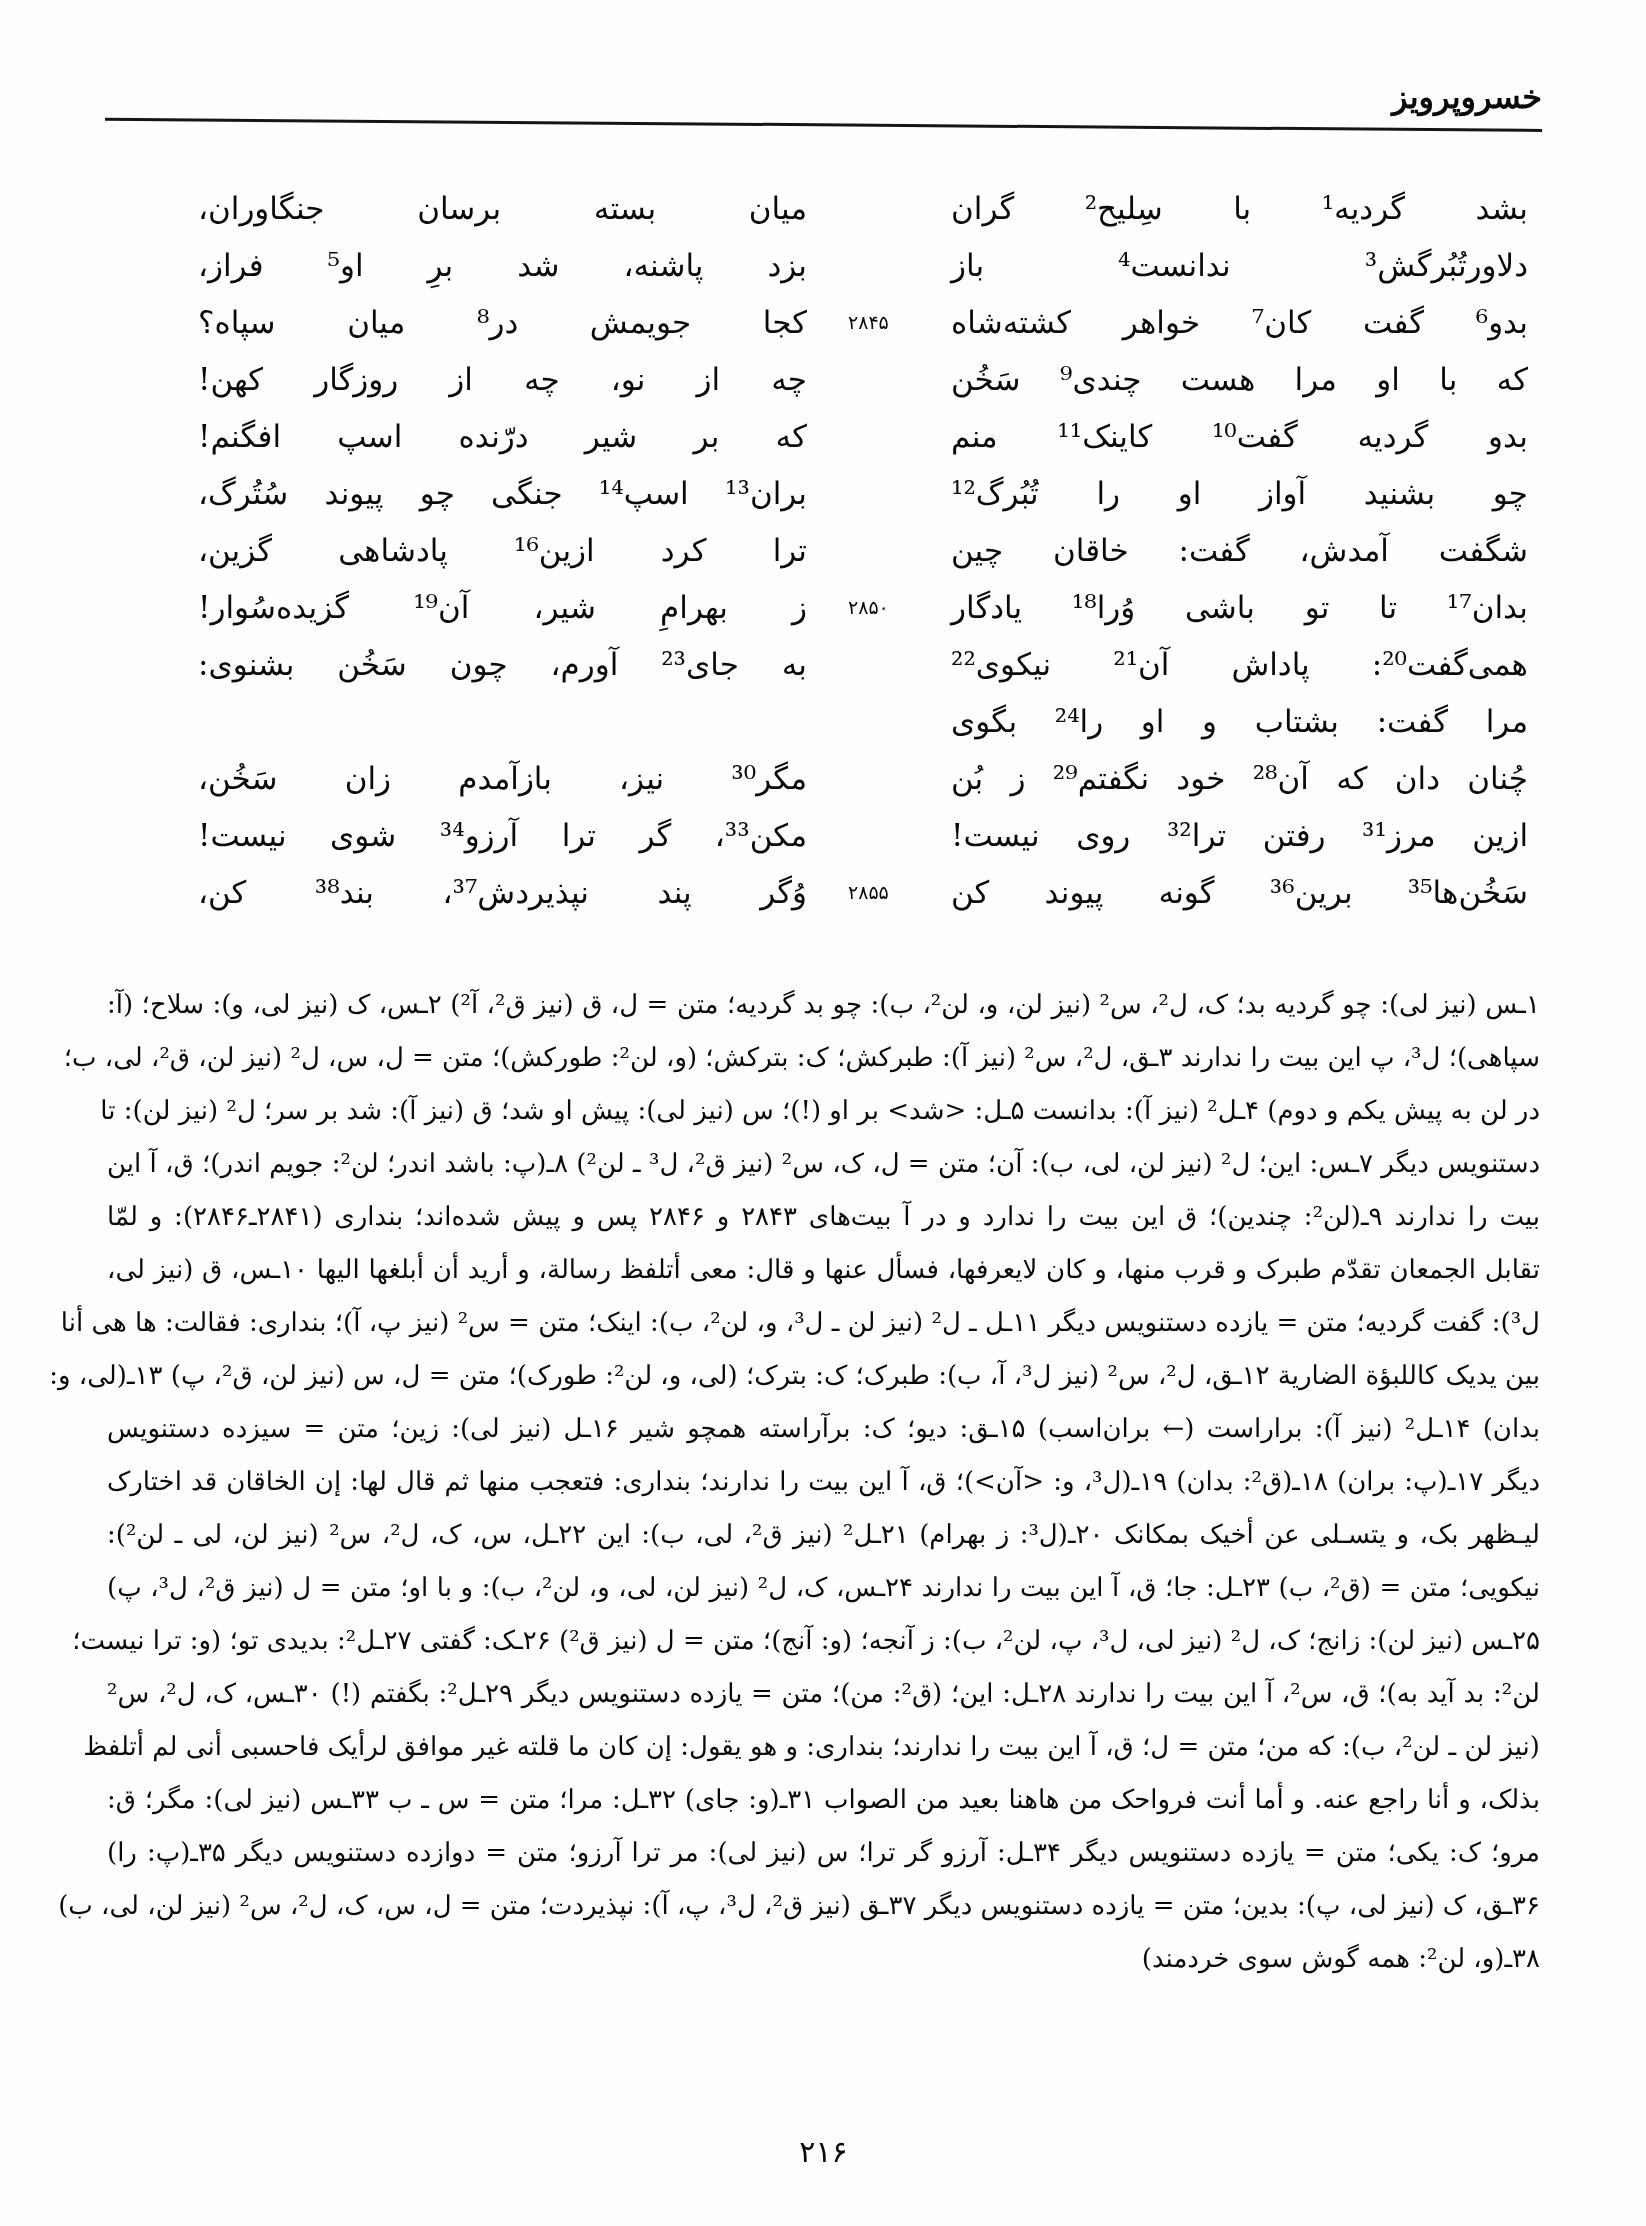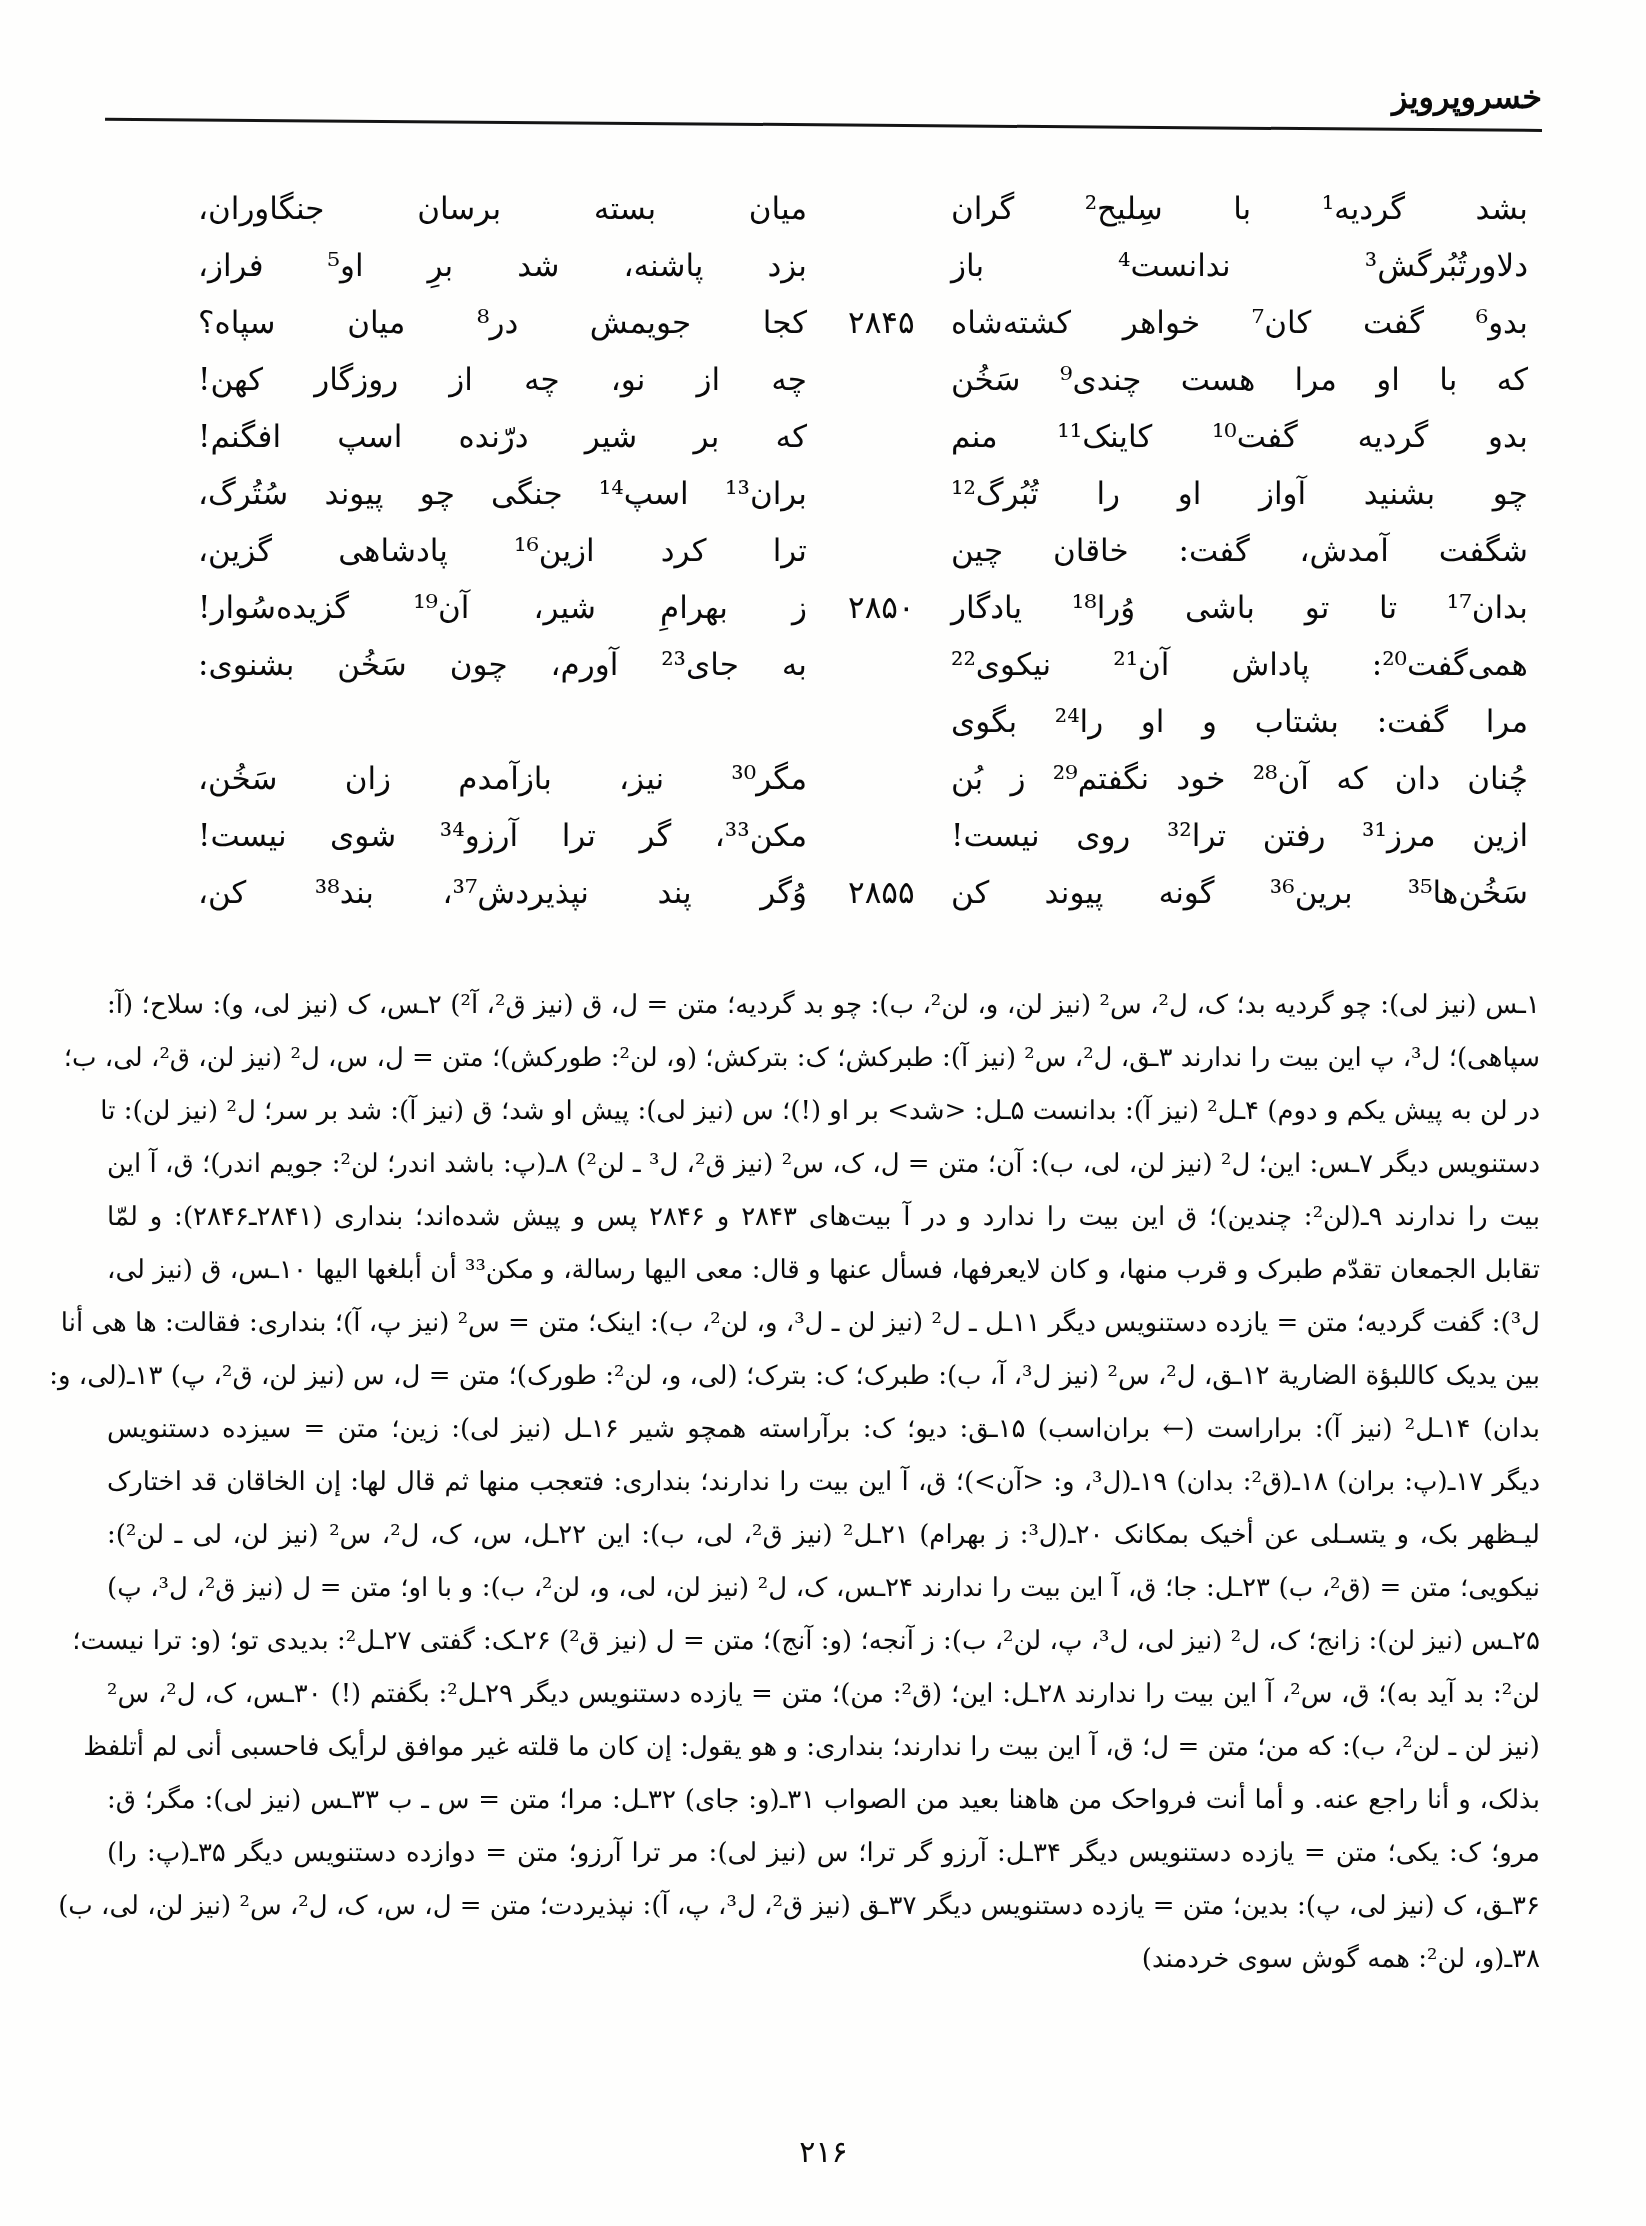--- a/index.html
+++ b/index.html
@@ -30,21 +30,21 @@
   }
   .hemi{
     font-size:31px;line-height:57px;white-space:nowrap;
     text-align:justify;text-align-last:justify;
     position:relative;
   }
   .hemi.right{width:577px;}
   .hemi.left{width:609px;}
   .vnum{
     position:absolute;left:-103px;top:0;width:92px;
-    text-align:left;font-size:31px;line-height:57px;
+    text-align:left;font-size:19px;line-height:57px;
     text-align-last:left;
   }
 
   
   .footnotes{margin:57px 107px 0 107px;}
   .fn-line{
     font-size:26px;line-height:53px;white-space:nowrap;
     text-align:justify;text-align-last:justify;
   }
   .fn-line.last{text-align:center;text-align-last:right;white-space:normal;}
@@ -116,21 +116,21 @@
       <div class="hemi left">وُگر پند نپذیردش³⁷، بند³⁸ کن،</div>
     </div>
   </div>
 
   <div class="footnotes">
     <div class="fn-line">۱ـس (نیز لی): چو گردیه بد؛ ک، ل²، س² (نیز لن، و، لن²، ب): چو بد گردیه؛ متن = ل، ق (نیز ق²، آ²)  ۲ـس، ک (نیز لی، و): سلاح؛ (آ:</div>
     <div class="fn-line">سپاهی)؛ ل³، پ این بیت را ندارند  ۳ـق، ل²، س² (نیز آ): طبرکش؛ ک: بترکش؛ (و، لن²: طورکش)؛ متن = ل، س، ل² (نیز لن، ق²، لی، ب؛</div>
     <div class="fn-line">در لن به پیش یکم و دوم)  ۴ـل² (نیز آ): بدانست  ۵ـل: &lt;شد&gt; بر او (!)؛ س (نیز لی): پیش او شد؛ ق (نیز آ): شد بر سر؛ ل² (نیز لن): تا</div>
     <div class="fn-line">دستنویس دیگر  ۷ـس: این؛ ل² (نیز لن، لی، ب): آن؛ متن = ل، ک، س² (نیز ق²، ل³ ـ لن²)  ۸ـ(پ: باشد اندر؛ لن²: جویم اندر)؛ ق، آ این</div>
     <div class="fn-line">بیت را ندارند  ۹ـ(لن²: چندین)؛ ق این بیت را ندارد و در آ بیت‌های ۲۸۴۳ و ۲۸۴۶ پس و پیش شده‌اند؛ بنداری (۲۸۴۱ـ۲۸۴۶): و لمّا</div>
-    <div class="fn-line">تقابل الجمعان تقدّم طبرک و قرب منها، و کان لایعرفها، فسأل عنها و قال: معی الیها رسالة، و مکن³³ أن أبلغها الیها  ۱۰ـس، ق (نیز لی،</div>
+    <div class="fn-line">تقابل الجمعان تقدّم طبرک و قرب منها، و کان لایعرفها، فسأل عنها و قال: معی أتلفظ رسالة، و أرید أن أبلغها الیها  ۱۰ـس، ق (نیز لی،</div>
     <div class="fn-line">ل³): گفت گردیه؛ متن = یازده دستنویس دیگر  ۱۱ـل ـ ل² (نیز لن ـ ل³، و، لن²، ب): اینک؛ متن = س² (نیز پ، آ)؛ بنداری: فقالت: ها هی أنا</div>
     <div class="fn-line">بین یدیک کاللبؤة الضاریة  ۱۲ـق، ل²، س² (نیز ل³، آ، ب): طبرک؛ ک: بترک؛ (لی، و، لن²: طورک)؛ متن = ل، س (نیز لن، ق²، پ)  ۱۳ـ(لی، و:</div>
     <div class="fn-line">بدان)  ۱۴ـل² (نیز آ): براراست (← بران‌اسب)  ۱۵ـق: دیو؛ ک: برآراسته همچو شیر  ۱۶ـل (نیز لی): زین؛ متن = سیزده دستنویس</div>
     <div class="fn-line">دیگر  ۱۷ـ(پ: بران)  ۱۸ـ(ق²: بدان)  ۱۹ـ(ل³، و: &lt;آن&gt;)؛ ق، آ این بیت را ندارند؛ بنداری: فتعجب منها ثم قال لها: إن الخاقان قد اختارک</div>
     <div class="fn-line">لیـظهر بک، و یتسـلی عن أخیک بمکانک  ۲۰ـ(ل³: ز بهرام)  ۲۱ـل² (نیز ق²، لی، ب): این  ۲۲ـل، س، ک، ل²، س² (نیز لن، لی ـ لن²):</div>
     <div class="fn-line">نیکویی؛ متن = (ق²، ب)  ۲۳ـل: جا؛ ق، آ این بیت را ندارند  ۲۴ـس، ک، ل² (نیز لن، لی، و، لن²، ب): و با او؛ متن = ل (نیز ق²، ل³، پ)</div>
     <div class="fn-line">۲۵ـس (نیز لن): زانج؛ ک، ل² (نیز لی، ل³، پ، لن²، ب): ز آنجه؛ (و: آنج)؛ متن = ل (نیز ق²)  ۲۶ـک: گفتی  ۲۷ـل²: بدیدی تو؛ (و: ترا نیست؛</div>
     <div class="fn-line">لن²: بد آید به)؛ ق، س²، آ این بیت را ندارند  ۲۸ـل: این؛ (ق²: من)؛ متن = یازده دستنویس دیگر  ۲۹ـل²: بگفتم (!)  ۳۰ـس، ک، ل²، س²</div>
     <div class="fn-line">(نیز لن ـ لن²، ب): که من؛ متن = ل؛ ق، آ این بیت را ندارند؛ بنداری: و هو یقول: إن کان ما قلته غیر موافق لرأیک فاحسبی أنی لم أتلفظ</div>
     <div class="fn-line">بذلک، و أنا راجع عنه. و أما أنت فرواحک من هاهنا بعید من الصواب  ۳۱ـ(و: جای)  ۳۲ـل: مرا؛ متن = س ـ ب  ۳۳ـس (نیز لی): مگر؛ ق:</div>

